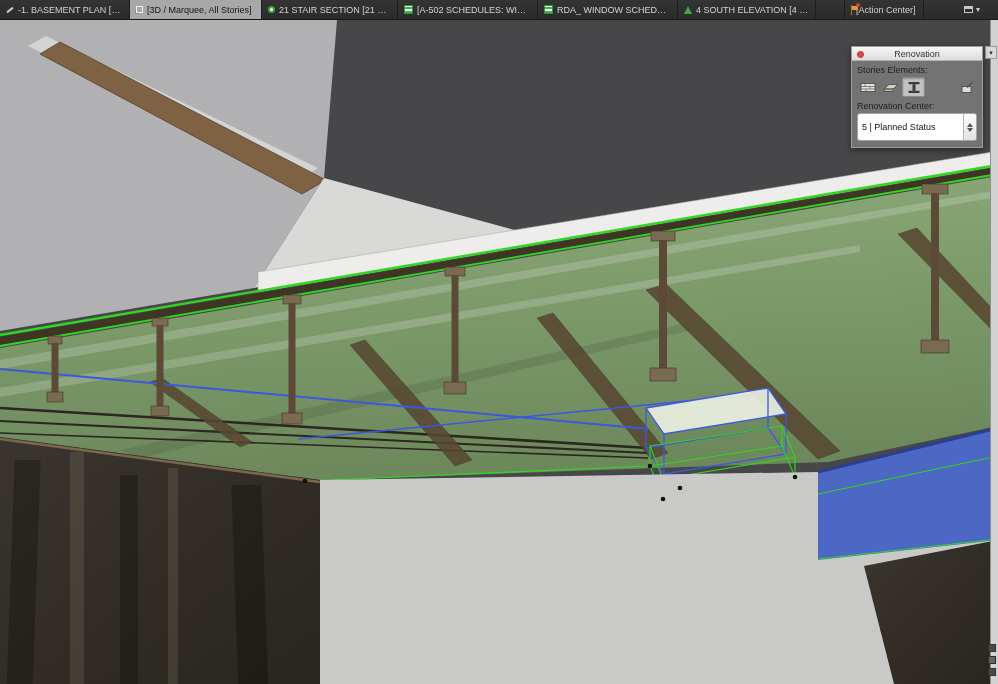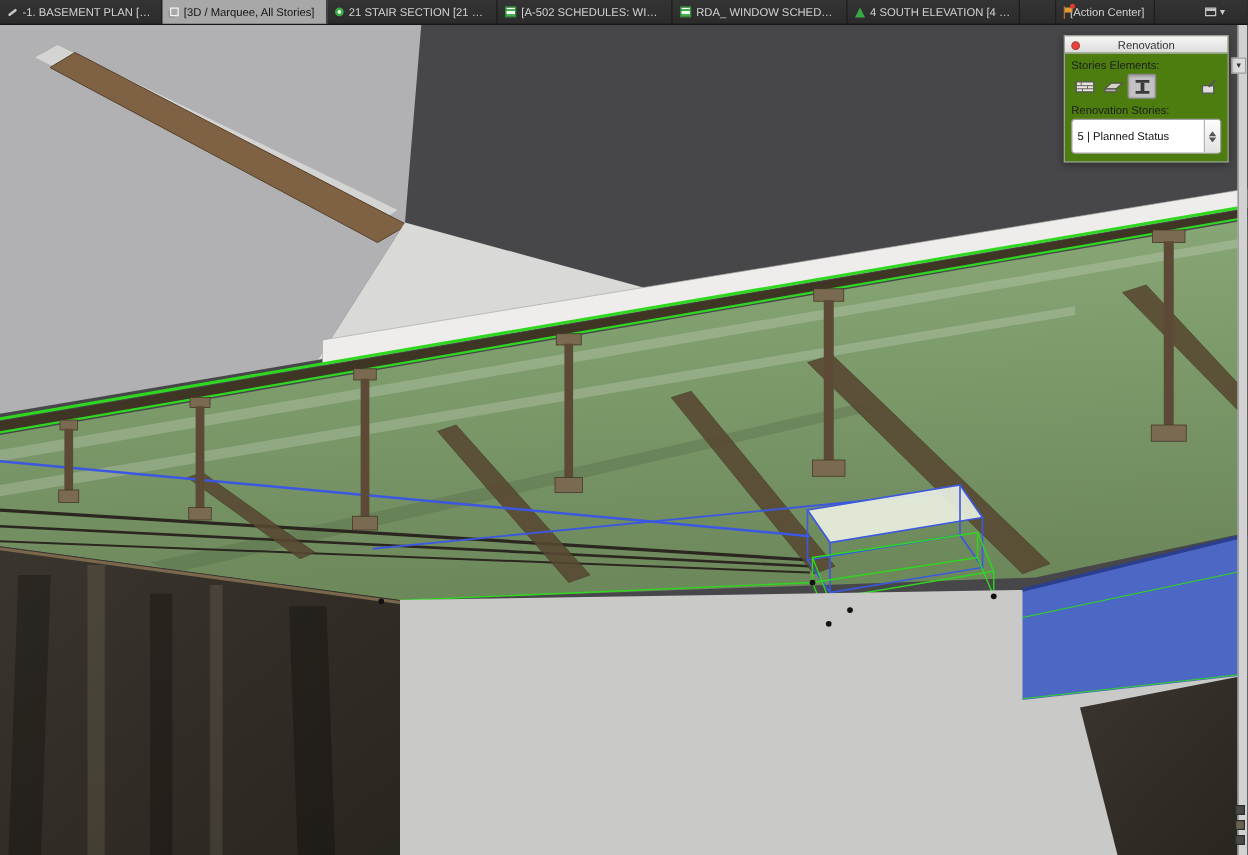--- a/index.html
+++ b/index.html
@@ -47,21 +47,21 @@
             background:#d2d2d2; border-left:1px solid #8f8f8f; z-index:6; }
   .strip-btn { position:absolute; top:46px; right:1px; width:12px; height:13px; background:#dcdcdc;
                border:1px solid #9d9d9d; color:#333; font-size:7px; line-height:11px; text-align:center;
                z-index:7; }
   .dock-icons { position:absolute; right:0; bottom:8px; width:13px; display:flex; flex-direction:column;
                 gap:4px; align-items:center; z-index:7; }
   .dock-icons .di { width:8px; height:8px; background:#4a4a4a; border:1px solid #2e2e2e; }
   .dock-icons .di.b { background:#6b6354; }
 
   
-  .palette { position:absolute; left:851px; top:28px; width:132px; background:#4d7c0f;
+  .palette { position:absolute; left:851px; top:46px; width:132px; background:#737373;
              border:1px solid #9c9c9c; box-shadow:0 2px 7px rgba(0,0,0,.45); z-index:8;
              font-size:9px; color:#1d1d1d; }
   .pal-title { position:relative; height:14px; background:linear-gradient(#f6f6f6,#dcdcdc);
                border-bottom:1px solid #b3b3b3; text-align:center; font-size:9px; line-height:14px;
                color:#333; }
   .pal-close { position:absolute; left:5px; top:3.5px; width:7px; height:7px; border-radius:50%;
                background:#e4463e; border:1px solid #b93830; }
   .pal-label { margin:4px 5px 2px; }
   .tool-row { display:flex; align-items:center; margin:1px 4px 4px; }
   .toolbtn { width:23px; height:20px; display:flex; align-items:center; justify-content:center;
@@ -296,21 +296,21 @@
         </svg>
       </div>
       <div class="toolbtn far">
         <svg width="16" height="13" viewBox="0 0 16 13">
           <rect x="3" y="5.5" width="9" height="6" fill="#ddd" stroke="#555" stroke-width="1"></rect>
           <line x1="13.5" y1="1" x2="8" y2="6.5" stroke="#555" stroke-width="1.4"></line>
           <polygon points="8,6.5 11,5.8 8.8,3.8" fill="#555"></polygon>
         </svg>
       </div>
     </div>
-    <div class="pal-label">Renovation Stories:</div>
+    <div class="pal-label">Renovation Center:</div>
     <div class="pal-select">
       <span class="val">5 | Planned Status</span>
       <span class="stepper">
         <span class="tri-up"></span>
         <span class="tri-dn"></span>
       </span>
     </div>
   </div>
 
 </div>

